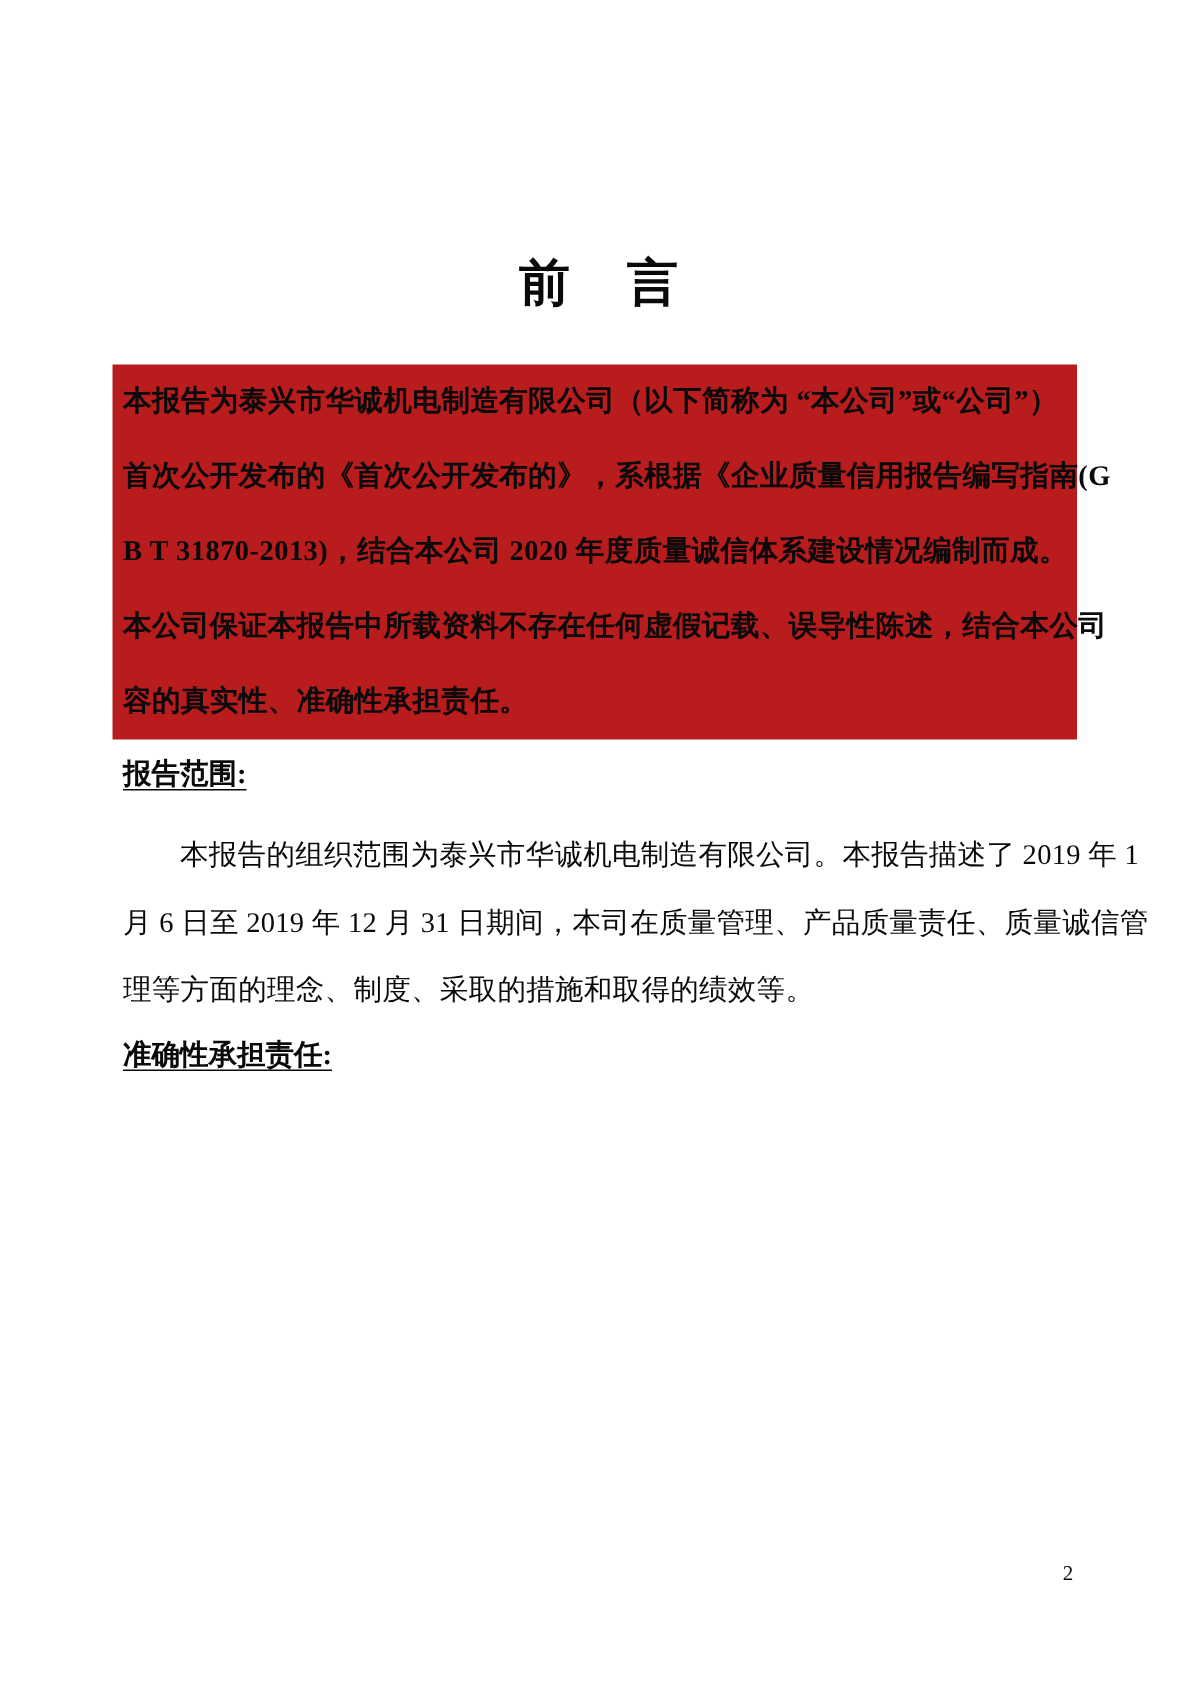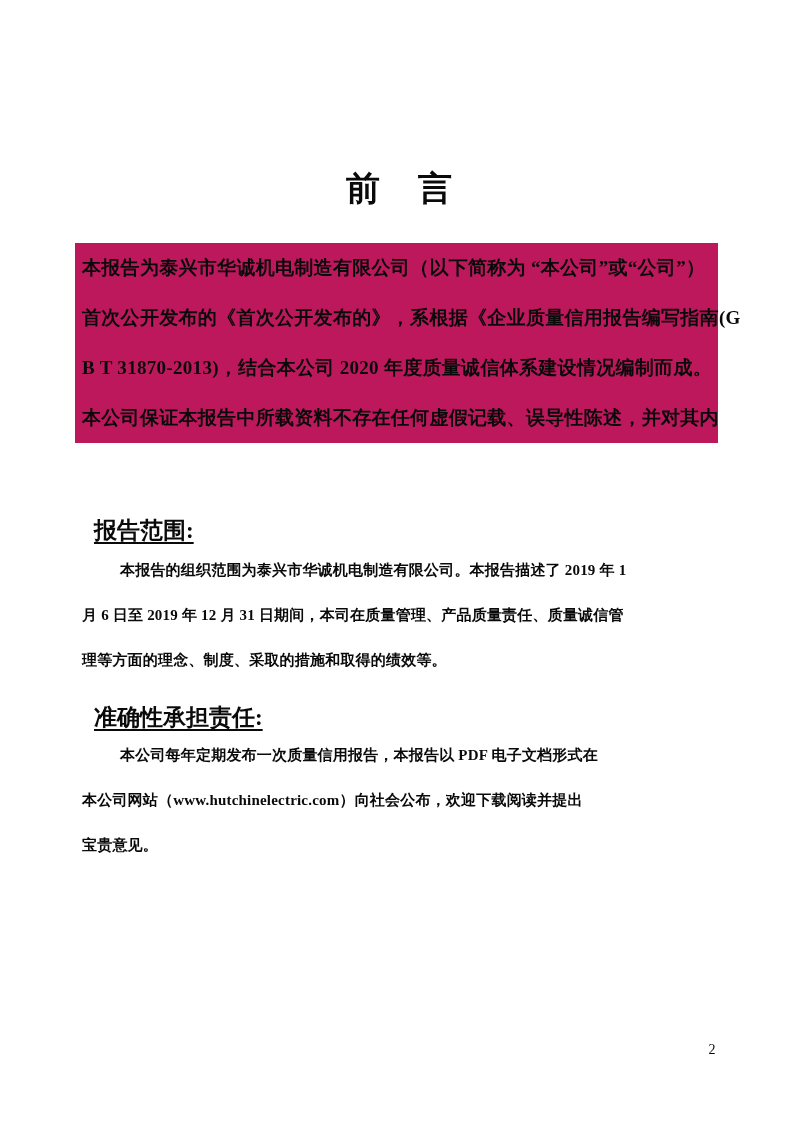--- a/index.html
+++ b/index.html
@@ -26,49 +26,49 @@
     font-size: 34px;
     font-weight: bold;
     letter-spacing: 2px;
     white-space: pre;
   }
   .intro-block {
     position: absolute;
     top: 243px;
     left: 75px;
     width: 643px;
-    background: #be185d;
+    background: #b91c1c;
     font-weight: bold;
     font-size: 19px;
   }
   .intro-block .text-line {
     line-height: 50px;
     height: 50px;
     padding-left: 7px;
     white-space: nowrap;
     letter-spacing: 0.3px;
   }
   .section-heading {
     position: absolute;
     left: 82px;
-    margin: 12px;
-    font-size: 23px;
+    margin: 0;
+    font-size: 19px;
     font-weight: bold;
     text-decoration: underline;
     text-underline-offset: 4px;
   }
   .heading-scope   { top: 503px; }
   .heading-publish { top: 690px; }
   .para {
     position: absolute;
     left: 82px;
     width: 640px;
     margin: 0;
-    font-size: 15px;
-    font-weight: bold;
+    font-size: 19px;
+    font-weight: normal;
   }
   .para .text-line {
     line-height: 45px;
     height: 45px;
     white-space: nowrap;
     letter-spacing: 0.2px;
   }
   .para .indent { text-indent: 38px; }
   .para-scope   { top: 548px; }
   .para-publish { top: 733px; }
@@ -85,34 +85,30 @@
 <body>
 
 <div class="page">
 
   <h1 class="doc-title">前　言</h1>
 
   <div class="intro-block">
     <div class="text-line">本报告为泰兴市华诚机电制造有限公司（以下简称为 “本公司”或“公司”）</div>
     <div class="text-line">首次公开发布的《首次公开发布的》，系根据《企业质量信用报告编写指南(G</div>
     <div class="text-line">B T 31870-2013)，结合本公司 2020 年度质量诚信体系建设情况编制而成。</div>
-    <div class="text-line">本公司保证本报告中所载资料不存在任何虚假记载、误导性陈述，并对其内</div>
+    <div class="text-line">本公司保证本报告中所载资料不存在任何虚假记载、误导性陈述，结合本公司</div>
+    <div class="text-line">容的真实性、准确性承担责任。</div>
   </div>
 
   <h2 class="section-heading heading-scope">报告范围:</h2>
 
   <div class="para para-scope">
     <div class="text-line indent">本报告的组织范围为泰兴市华诚机电制造有限公司。本报告描述了 2019 年 1</div>
     <div class="text-line">月 6 日至 2019 年 12 月 31 日期间，本司在质量管理、产品质量责任、质量诚信管</div>
     <div class="text-line">理等方面的理念、制度、采取的措施和取得的绩效等。</div>
   </div>
 
   <h2 class="section-heading heading-publish">准确性承担责任:</h2>
 
-  <div class="para para-publish">
-    <div class="text-line indent">本公司每年定期发布一次质量信用报告，本报告以 PDF 电子文档形式在</div>
-    <div class="text-line">本公司网站（www.hutchinelectric.com）向社会公布，欢迎下载阅读并提出</div>
-    <div class="text-line">宝贵意见。</div>
-  </div>
 
   <div class="page-number">2</div>
 
 </div>
 
 </body></html>

